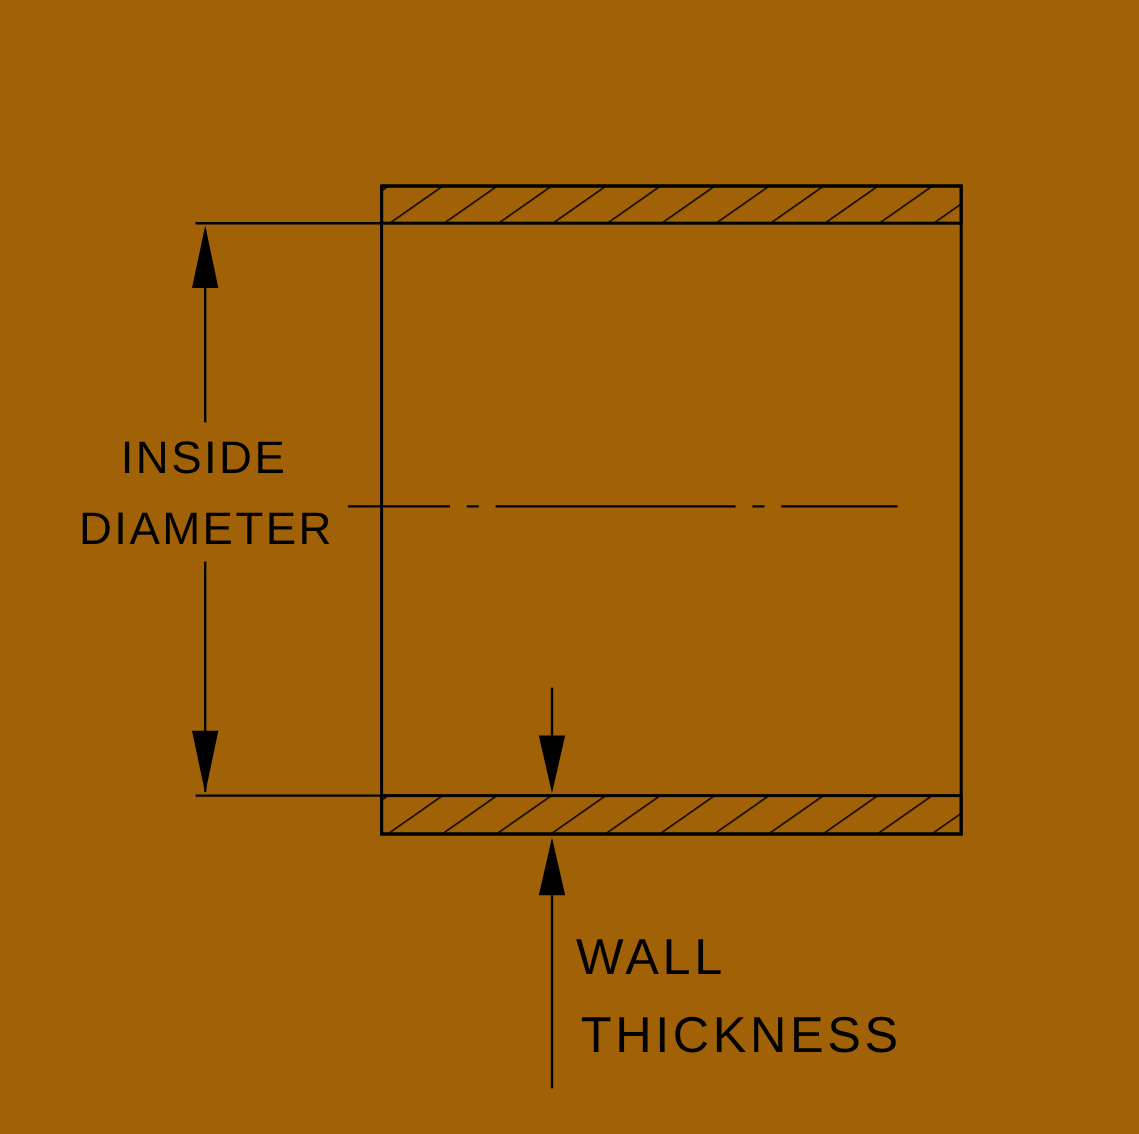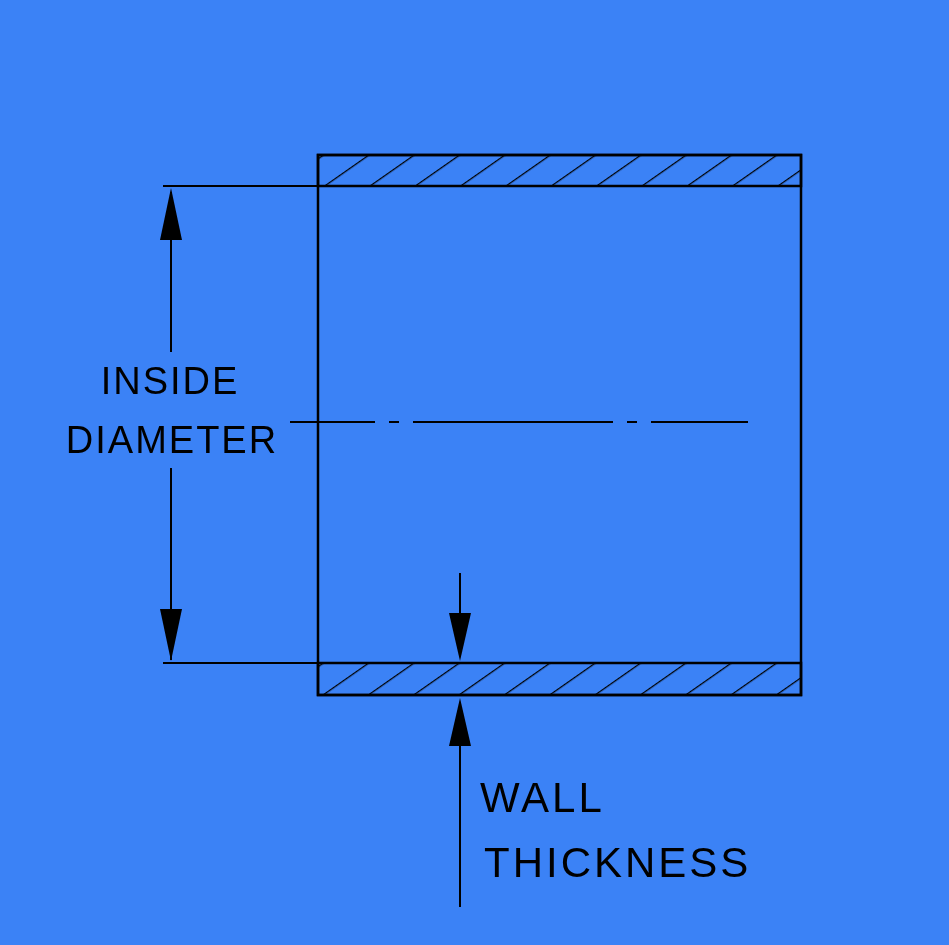--- a/index.html
+++ b/index.html
@@ -4,21 +4,21 @@
 <style>
   html, body {
     margin: 0;
     padding: 0;
     background: #ffffff;
   }
   .canvas {
     position: relative;
     width: 949px;
     height: 945px;
-    background: #3b82f6;
+    background: #a16207;
     overflow: hidden;
   }
   svg {
     display: block;
     color: #000000;
   }
   .stroke-line {
     stroke: currentColor;
     fill: none;
   }

